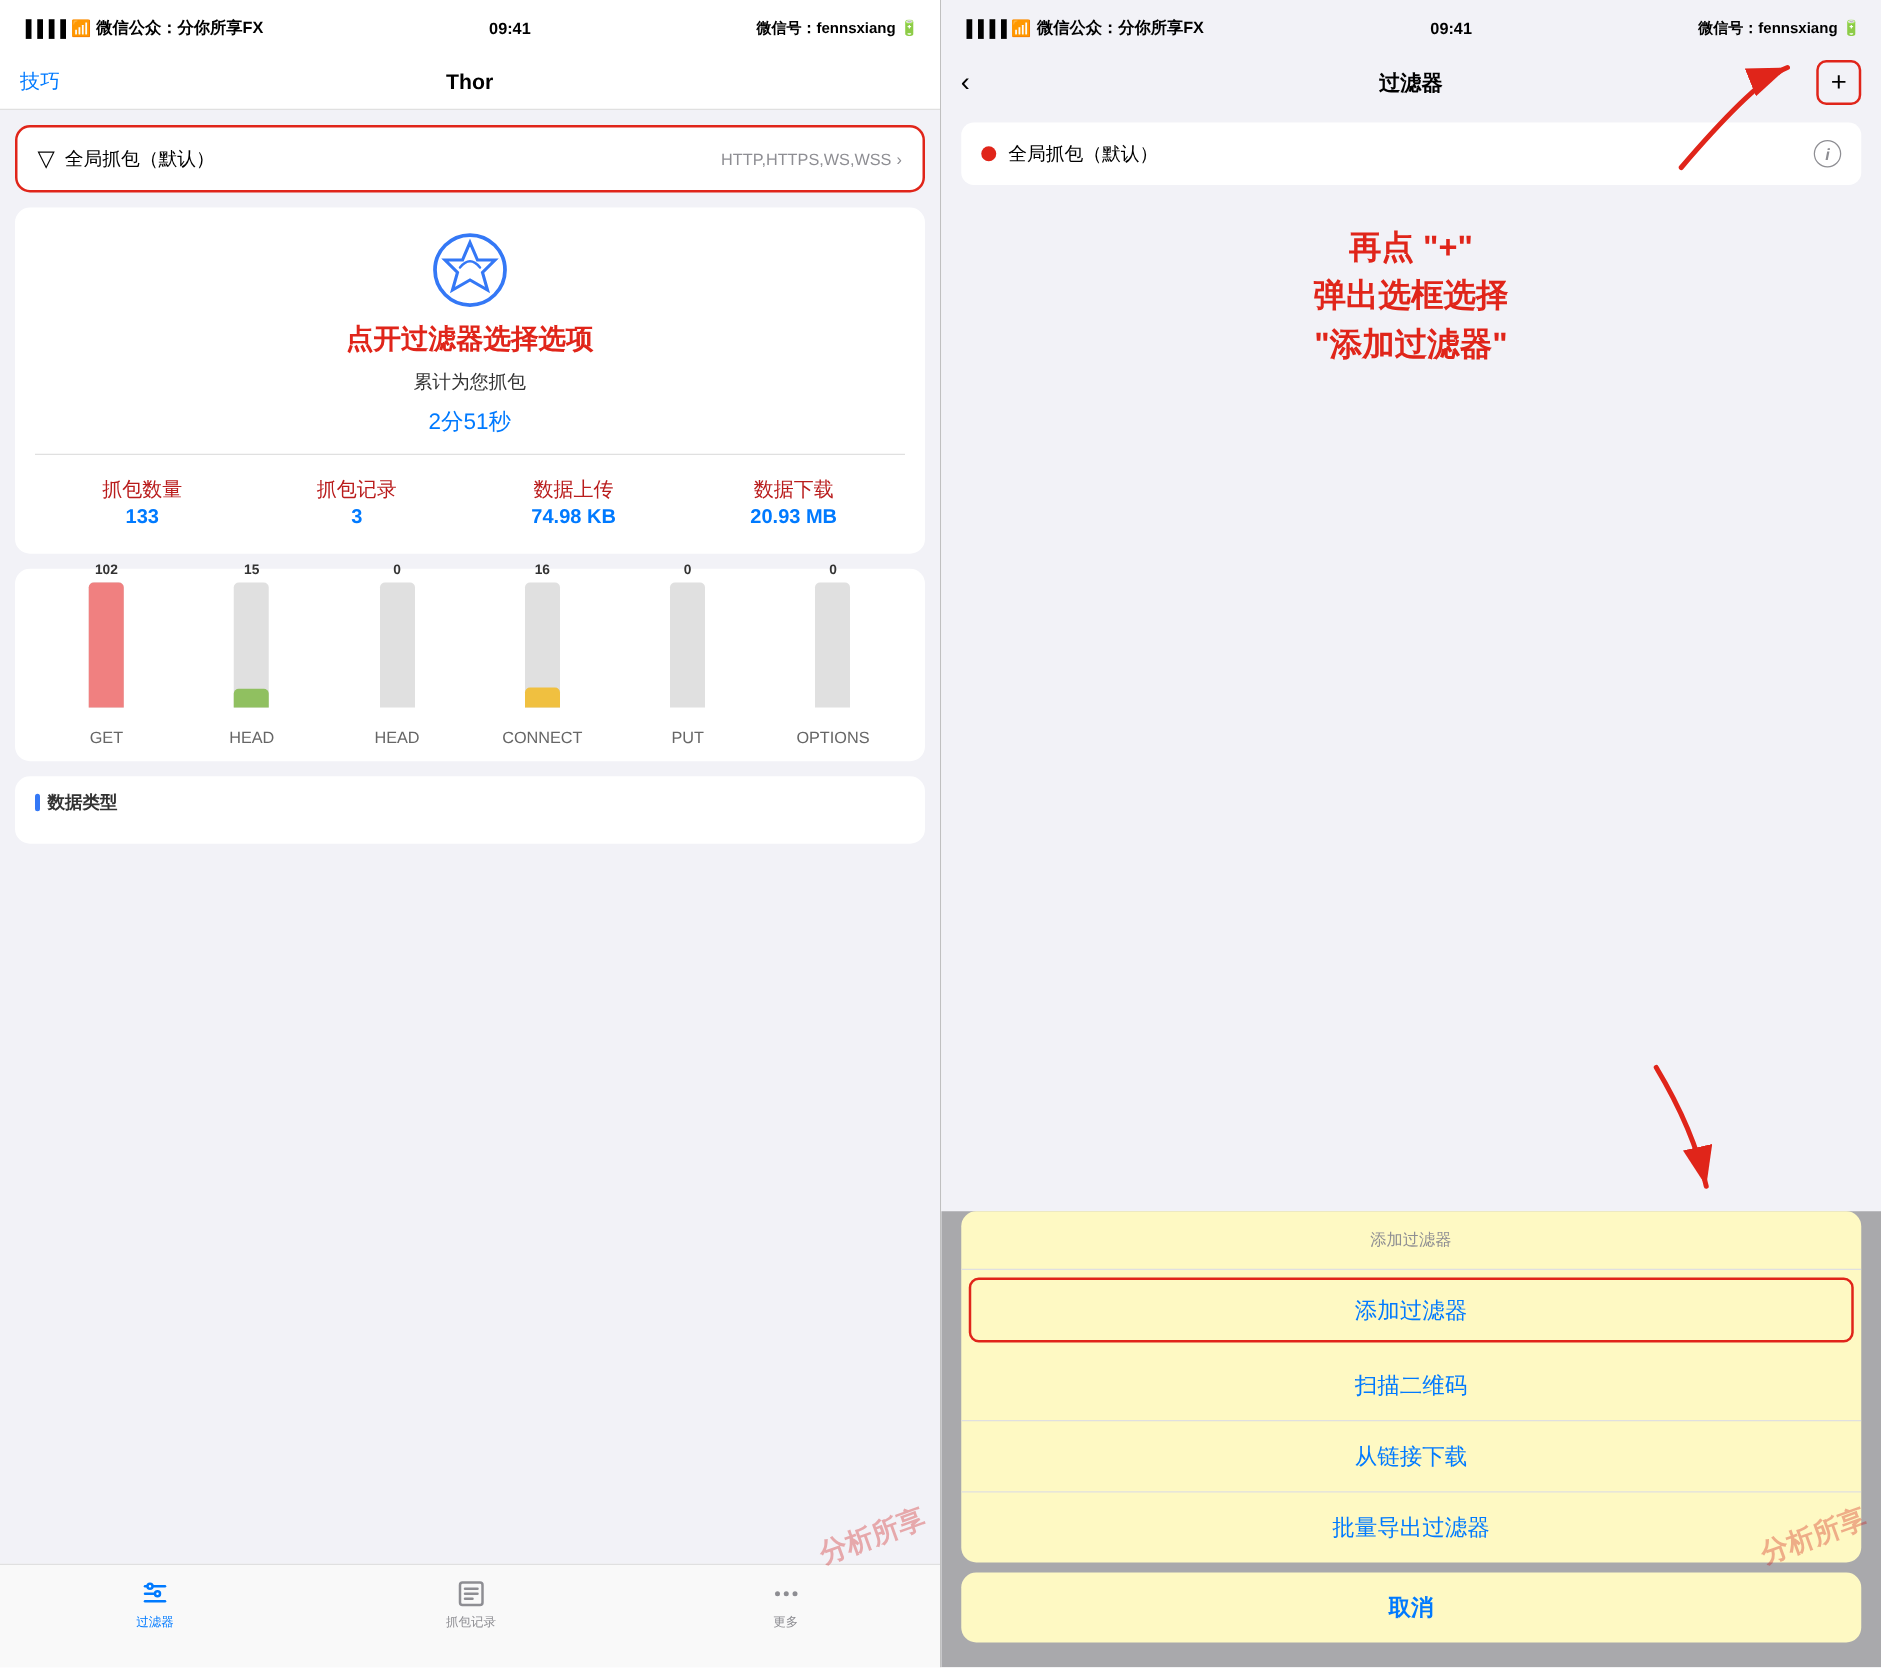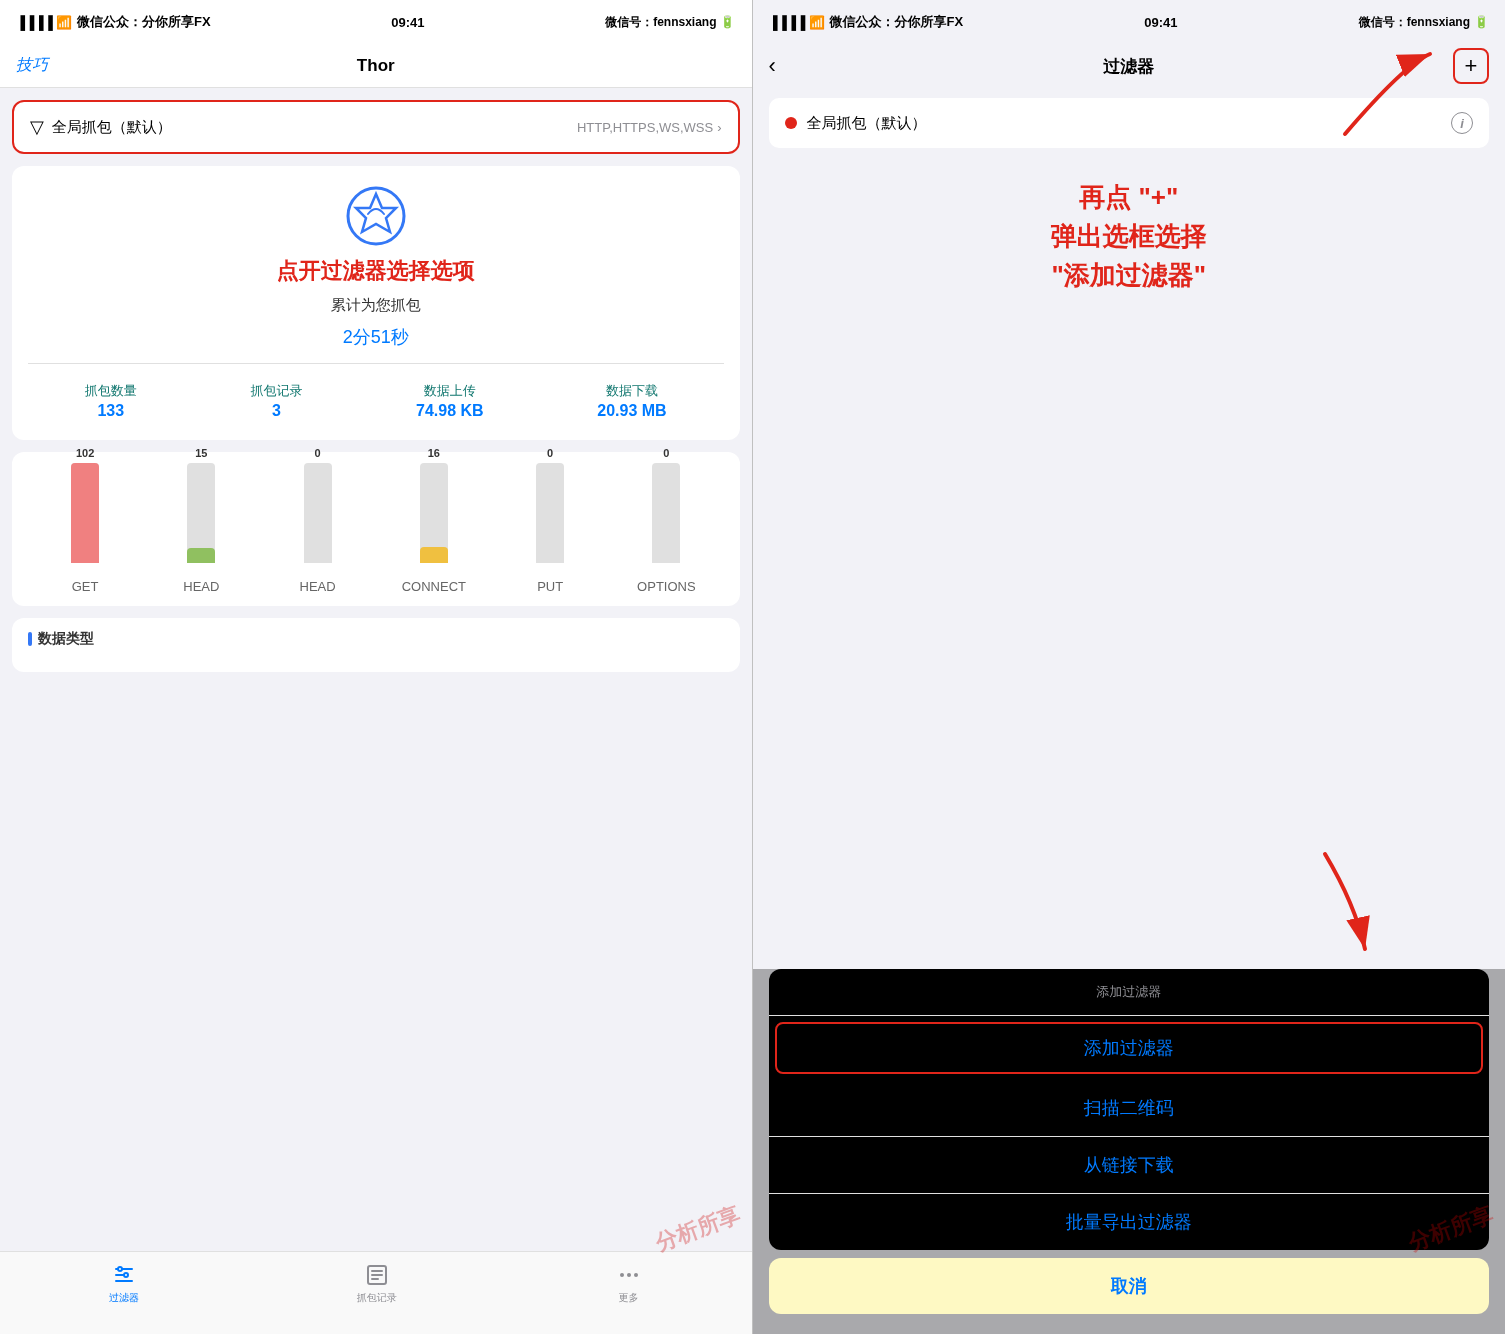--- a/index.html
+++ b/index.html
@@ -45,21 +45,20 @@
       align-items: center;
       justify-content: center;
       border-bottom: 1px solid #e0e0e0;
       position: relative;
     }
     .nav-back-left {
       position: absolute;
       left: 16px;
       color: #007aff;
       font-size: 16px;
-      font-style: italic;
     }
     .nav-title-left {
       font-size: 17px;
       font-weight: 600;
       color: #000;
     }
 
     .content-left {
       flex: 1;
       overflow-y: auto;
@@ -123,21 +122,21 @@
       display: flex;
       justify-content: space-around;
       margin-top: 4px;
     }
     .stat-item {
       display: flex;
       flex-direction: column;
       align-items: center;
       gap: 2px;
     }
-    .stat-label { font-size: 13px; color: #0f766e; }
+    .stat-label { font-size: 16px; color: #b91c1c; }
     .stat-value { font-size: 16px; color: #007aff; font-weight: 600; }
 
     .section-card {
       background: #fff;
       border-radius: 12px;
       padding: 12px 16px;
     }
     .section-title {
       font-size: 14px;
       color: #333;
@@ -380,21 +379,21 @@
       right: 0;
       background: rgba(0,0,0,0.3);
       display: flex;
       flex-direction: column;
       align-items: center;
       padding: 0 16px 20px;
       gap: 8px;
     }
     .action-sheet-group {
       width: 100%;
-      background: #000000;
+      background: #fef9c3;
       border-radius: 12px;
       overflow: hidden;
     }
     .action-sheet-title {
       padding: 14px 16px;
       font-size: 13px;
       color: #8e8e93;
       text-align: center;
       border-bottom: 1px solid #e0e0e0;
     }

